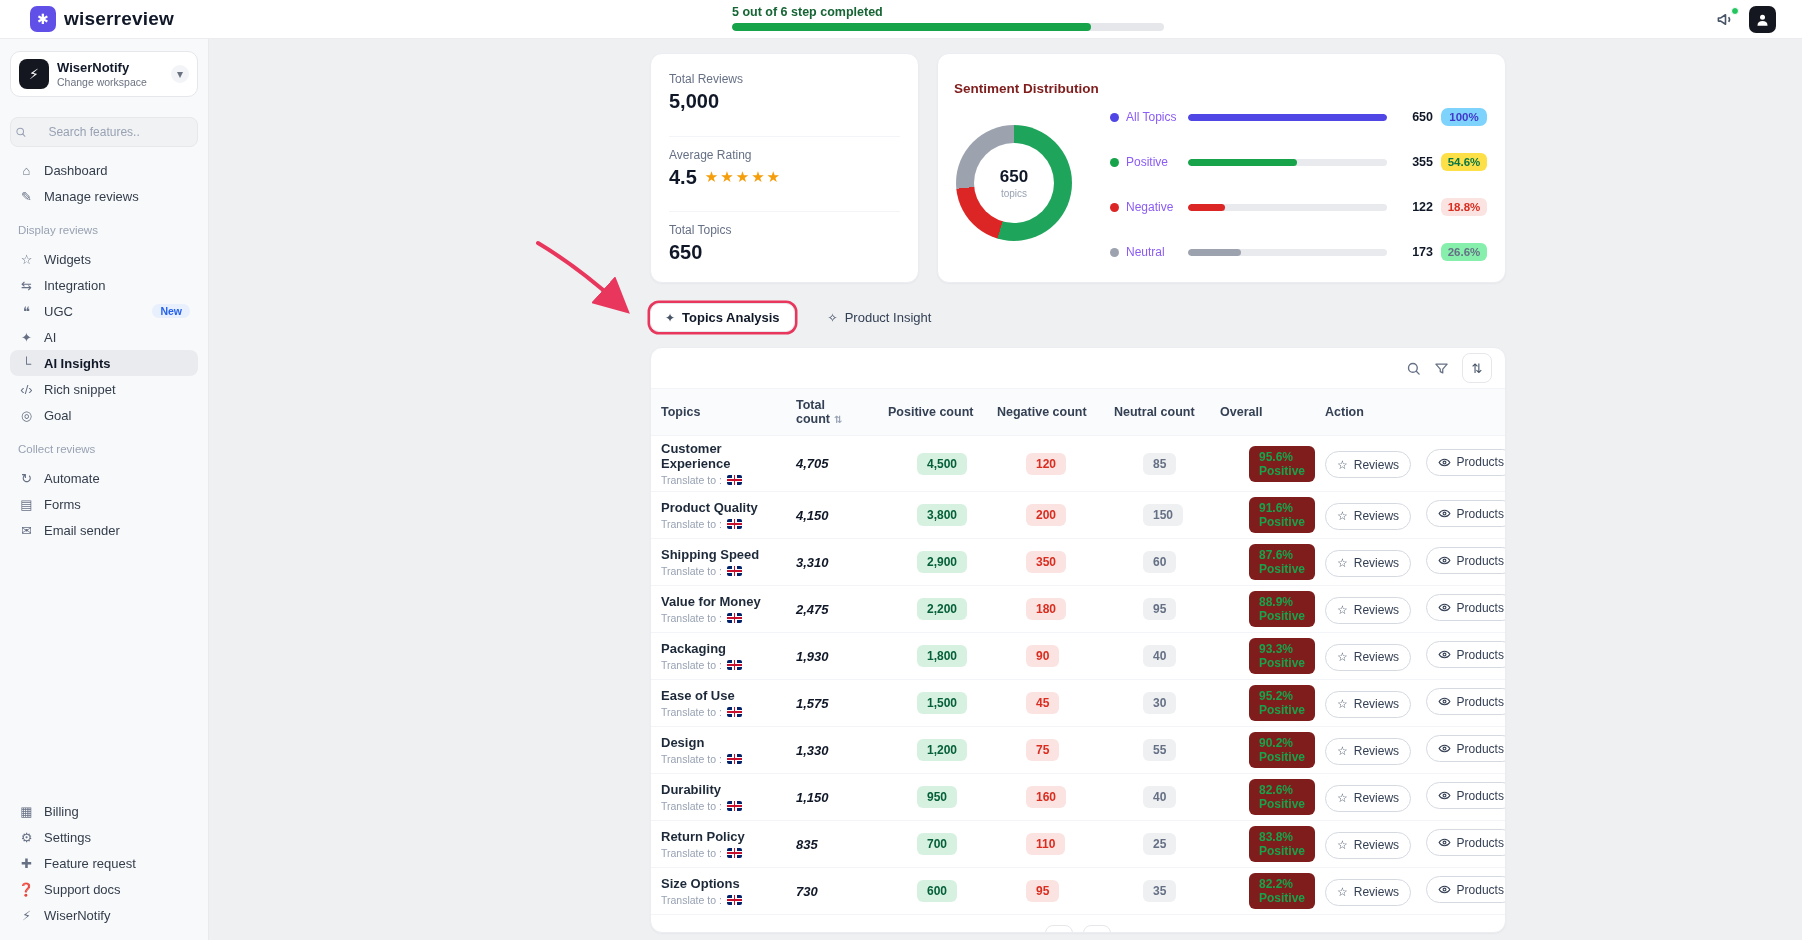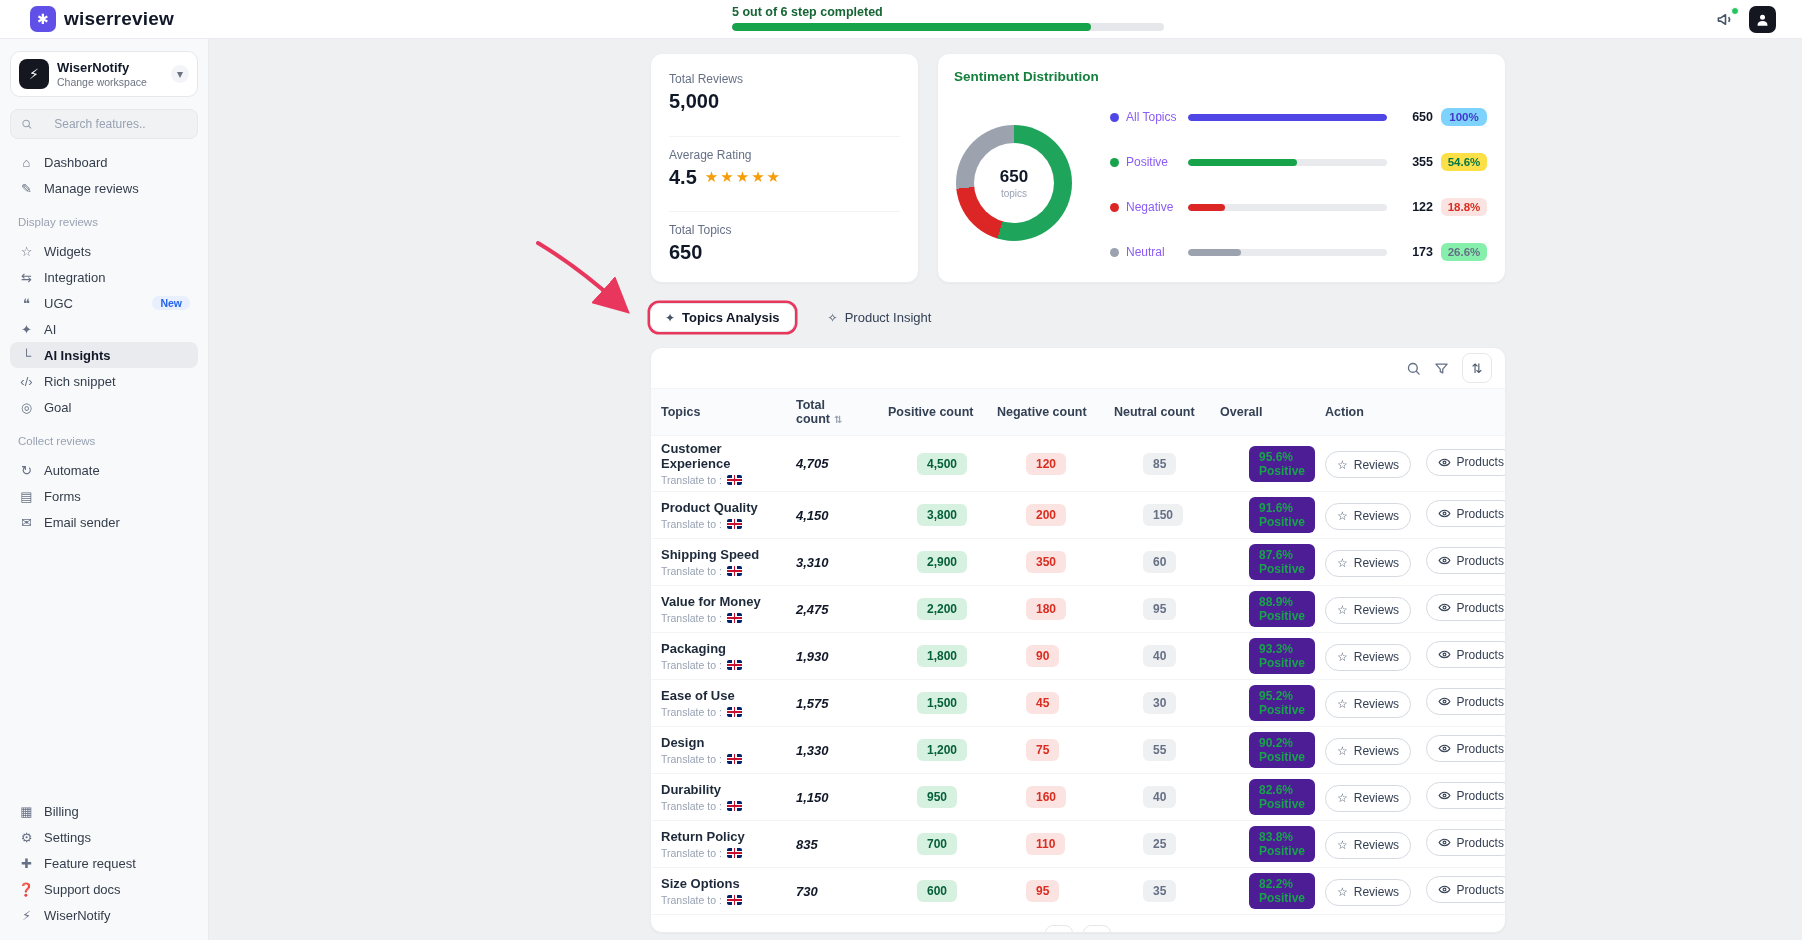--- a/index.html
+++ b/index.html
@@ -19,21 +19,21 @@
   .notif-dot { position:absolute; top:-3px; right:-4px; width:8px; height:8px; border-radius:50%; background:#22c55e; border:1.5px solid #fff; }
   .avatar { width:27px; height:27px; border-radius:7px; background:#14171f; display:flex; align-items:center; justify-content:center; cursor:pointer; }
 
   
   .sidebar { position:absolute; top:39px; left:0; bottom:0; width:209px; background:#f8f9fa; border-right:1px solid #e8eaed; padding:12px 10px; }
   .workspace { display:flex; align-items:center; gap:8px; background:#fff; border:1px solid #e5e7eb; border-radius:10px; padding:7px 8px; cursor:pointer; }
   .ws-logo { width:30px; height:30px; border-radius:8px; background:#14171f; color:#fff; display:flex; align-items:center; justify-content:center; font-size:14px; flex:none; }
   .ws-name { font-size:13px; font-weight:700; color:#101828; line-height:1.2; }
   .ws-sub { font-size:10.5px; color:#6b7280; }
   .ws-chevron { margin-left:auto; color:#6b7280; font-size:12px; width:18px; height:18px; border-radius:50%; background:#f2f4f7; display:flex; align-items:center; justify-content:center; }
-  .searchbox { margin-top:12px; height:30px; background:#f1f2f4; border:1px solid #e6e8eb; border-radius:8px; display:flex; align-items:center; gap:22px; padding:0 10px; color:#98a2b3; }
+  .searchbox { margin-top:20px; height:30px; background:#f1f2f4; border:1px solid #e6e8eb; border-radius:8px; display:flex; align-items:center; gap:22px; padding:0 4px; color:#98a2b3; }
   .searchbox input { border:0; background:transparent; outline:none; font-size:12px; color:#374151; width:100%; font-family:inherit; }
   .searchbox input::placeholder { color:#98a2b3; }
   .nav-block { margin-top:10px; }
   .nav-item { display:flex; align-items:center; gap:9px; height:26px; padding:0 8px; border-radius:8px; font-size:13px; color:#333d4b; cursor:pointer; }
   .nav-icon { width:17px; text-align:center; color:#667085; font-size:13px; flex:none; }
   .nav-item.active { background:#e9ebee; font-weight:600; color:#101828; }
   .nav-badge { margin-left:auto; font-size:10.5px; font-weight:600; color:#2563eb; background:#e8effd; padding:1px 8px; border-radius:9px; }
   .nav-badge:empty { display:none; }
   .section-title { margin:15px 8px 5px; font-size:11.5px; color:#98a2b3; }
   .sidebar-bottom { position:absolute; left:10px; right:10px; bottom:12px; }
@@ -43,21 +43,21 @@
   .cards-row { display:flex; gap:18px; }
   .card { background:#fff; border:1px solid #ebedf0; border-radius:12px; box-shadow:0 1px 2px rgba(16,24,40,.04); }
 
   .stats-card { width:269px; height:230px; padding:18px; display:flex; flex-direction:column; justify-content:space-between; }
   .stat-label { font-size:12px; color:#667085; }
   .stat-value { font-size:20px; font-weight:700; color:#101828; margin-top:4px; display:flex; align-items:center; }
   .stat + .stat { border-top:1px solid #f2f4f7; padding-top:11px; }
   .stars { color:#f59e0b; font-size:15px; letter-spacing:2px; margin-left:8px; }
 
   .sentiment-card { flex:1; height:230px; padding:15px 16px; position:relative; }
-  .sent-title { font-size:13.5px; font-weight:700; color:#15803d; }
+  .sent-title { font-size:13.5px; font-weight:700; color:#7f1d1d;margin-top:12px; }
   .donut { position:absolute; left:18px; top:71px; width:116px; height:116px; border-radius:50%; background:#e5e7eb; }
   .donut-hole { position:absolute; inset:18px; background:#fff; border-radius:50%; display:flex; flex-direction:column; align-items:center; justify-content:center; }
   .donut-val { font-size:17px; font-weight:700; color:#101828; }
   .donut-lbl { font-size:10px; color:#98a2b3; margin-top:1px; }
   .legend { position:absolute; left:172px; top:50px; right:18px; }
   .legend-row { display:flex; align-items:center; height:26px; margin-bottom:19px; }
   .legend-dot { width:9px; height:9px; border-radius:50%; margin-right:7px; flex:none; }
   .legend-label { width:62px; font-size:12px; color:#8b5cf6; flex:none; }
   .legend-bar { flex:1; height:7px; border-radius:4px; background:#e9eaee; overflow:hidden; margin-right:12px; }
   .legend-fill { height:100%; border-radius:4px; }
@@ -85,21 +85,21 @@
       linear-gradient(to bottom, transparent 43%, #c8102e 43%, #c8102e 57%, transparent 57%),
       linear-gradient(to right, transparent 44%, #c8102e 44%, #c8102e 56%, transparent 56%),
       linear-gradient(to bottom, transparent 32%, #fff 32%, #fff 68%, transparent 68%),
       linear-gradient(to right, transparent 35%, #fff 35%, #fff 65%, transparent 65%);
     background-color:#012169; }
   .num { font-size:13px; font-weight:700; color:#101828;font-style:italic; }
   .badge { display:inline-block; font-size:12px; font-weight:600; padding:4px 10px; border-radius:6px;margin-left:29px; }
   .badge.pos { background:#d7f1e1; color:#05603a; }
   .badge.neg { background:#fbe3e2; color:#d92d20; }
   .badge.neu { background:#eef0f2; color:#667085; }
-  .badge.overall { background:#4c1d95; color:#17a34a; }
+  .badge.overall { background:#7f1d1d; color:#17a34a; }
   .actions { white-space:nowrap; }
   .action-btn { display:inline-flex; align-items:center; gap:6px; height:27px; padding:0 11px; border:1px solid #d5d9e0; border-radius:15px; background:#fff; font-size:12px; color:#344054; cursor:pointer; font-family:inherit; }
   .action-btn + .action-btn { margin-left:10px; }
   .action-btn .btn-glyph { font-size:12px; color:#475467; }
   .table-footer { margin-top:auto; display:flex; justify-content:center; gap:10px; padding:10px 0 13px; }
   .page-btn { width:28px; height:28px; border:1px solid #e5e7eb; border-radius:8px; background:#fff; color:#c2c7cf; font-size:16px; display:flex; align-items:center; justify-content:center; cursor:pointer; }
 
   .annotation-arrow { position:absolute; left:530px; top:235px; z-index:7; pointer-events:none; }
 </style>
 </head>

